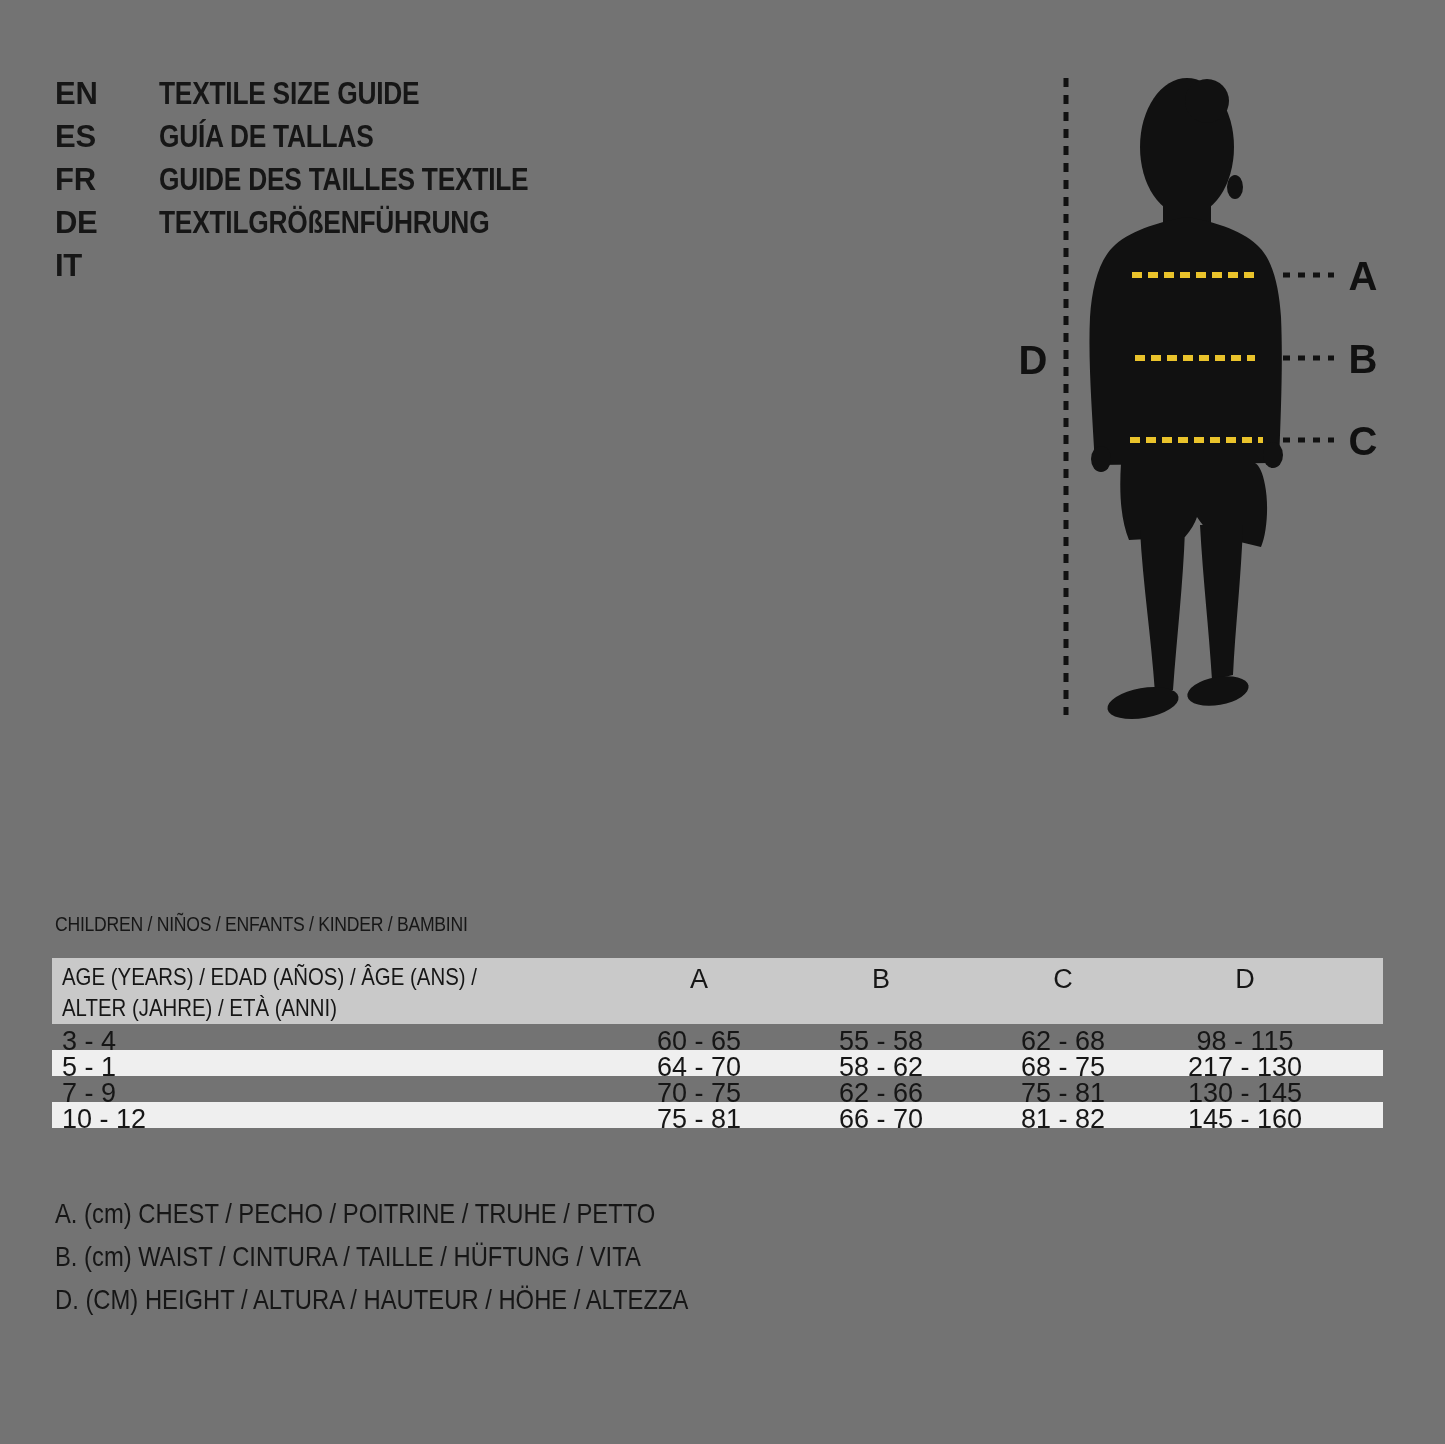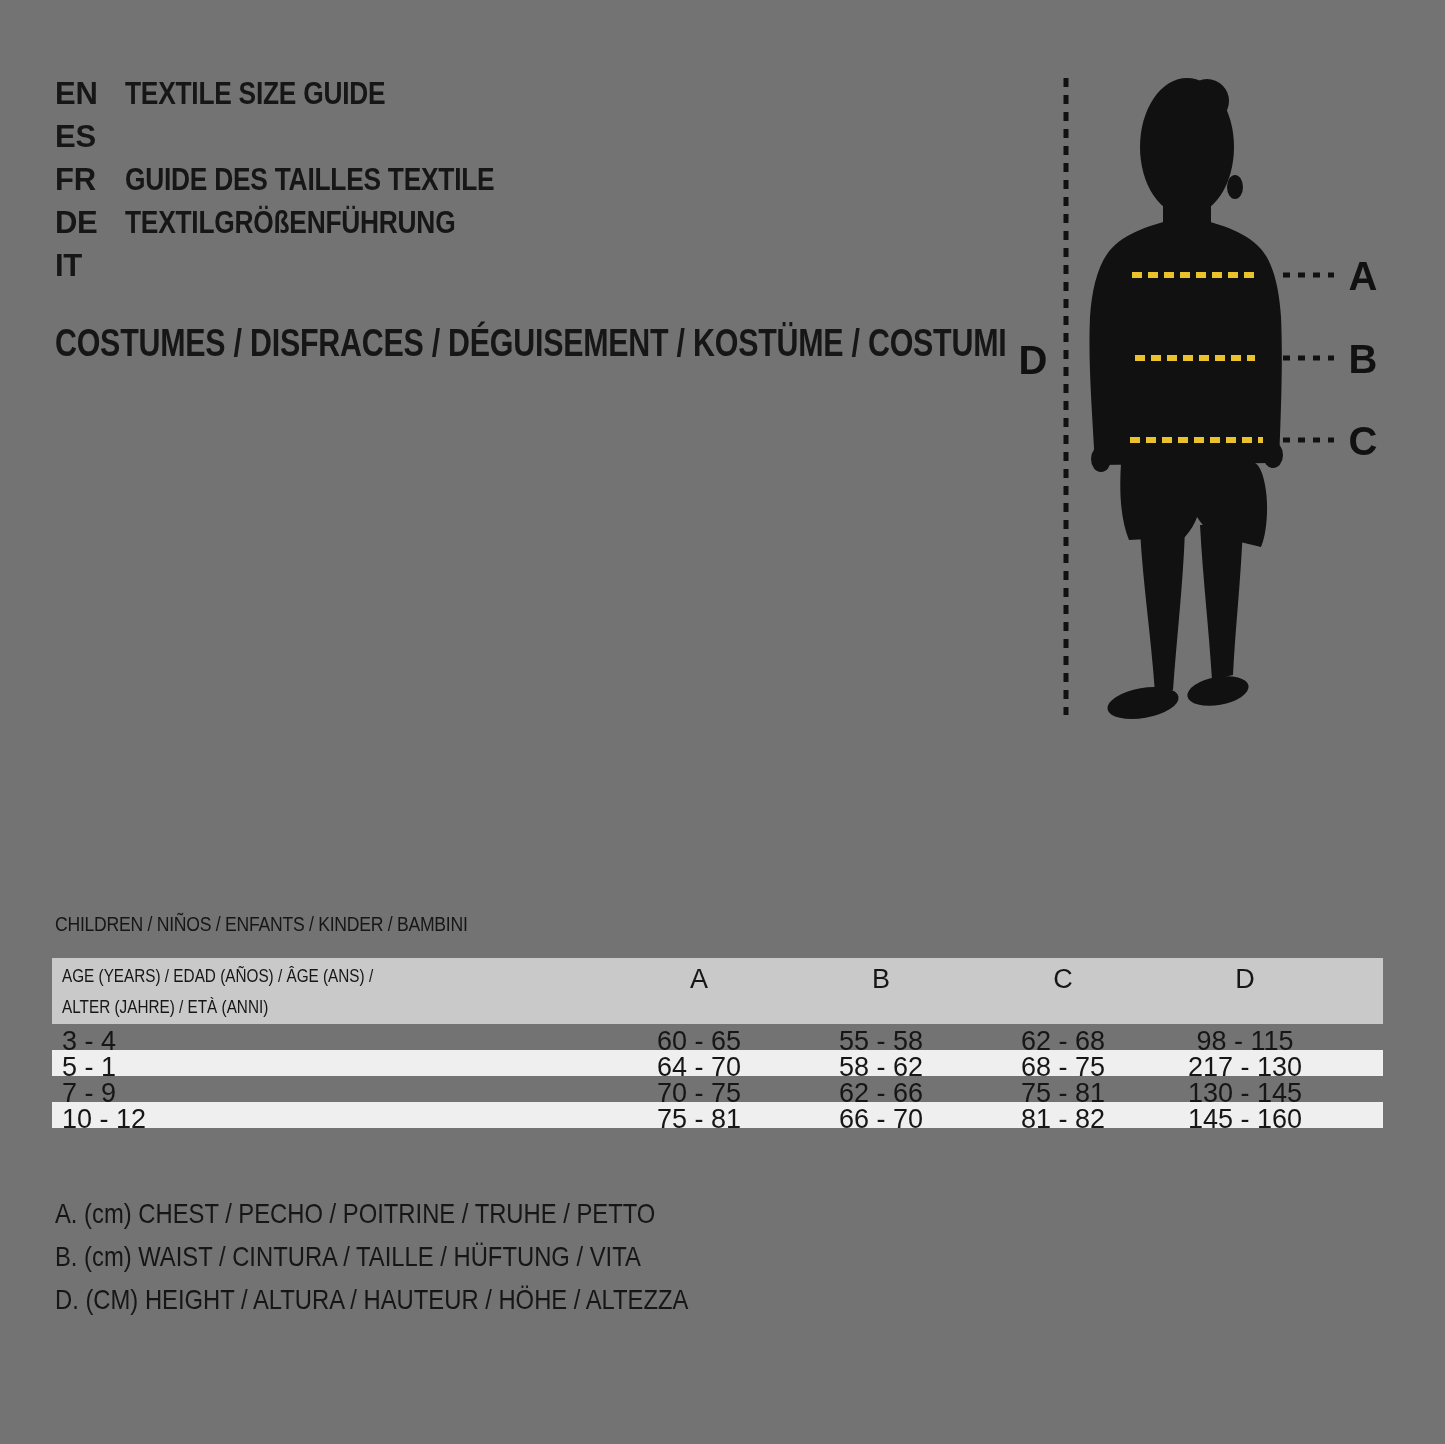--- a/index.html
+++ b/index.html
@@ -10,36 +10,36 @@
   
   .cx80,.cx85,.cx88 { display:inline-block; transform-origin:0 50%; white-space:nowrap; }
   .cx80 { transform:scaleX(0.80); }
   .cx85 { transform:scaleX(0.85); }
   .cx88 { transform:scaleX(0.88); }
 
   
   .lang-list { position:absolute; left:55px; top:72px; }
   .lang-row { display:flex; height:43px; align-items:center; font-size:31px; font-weight:700; letter-spacing:-0.3px; }
   .lang-code { width:70px; flex:0 0 70px; }
-  .lang-title { white-space:nowrap; }
+  .lang-title { white-space:nowrap;margin-left:34px; }
 
   
   .costumes-heading { position:absolute; left:55px; top:322px; font-size:38px; font-weight:700; letter-spacing:-0.3px; white-space:nowrap; }
 
   
   .diagram { position:absolute; left:1000px; top:60px; width:445px; height:670px; }
   .diagram text { font-family:"Liberation Sans","DejaVu Sans",sans-serif; font-weight:700; }
 
   
   .children-heading { position:absolute; left:55px; top:913px; font-size:20px; font-weight:400; letter-spacing:-0.3px; white-space:nowrap; }
 
   
   .size-table { position:absolute; left:52px; top:958px; width:1331px; }
   .thead { position:relative; height:66px; background:#c9c9c9; }
-  .age-head { position:absolute; left:10px; top:3px; font-size:18px; line-height:31px; }
+  .age-head { position:absolute; left:10px; top:3px; font-size:24px; line-height:31px; }
   .age-head span { display:block; }
   .colcell { position:absolute; width:182px; text-align:center; font-size:27px; }
   .c0 { left:556px; } .c1 { left:738px; } .c2 { left:920px; } .c3 { left:1102px; }
   .thead .colcell { top:6px; }
   .trow { position:relative; height:26px; font-size:27px; line-height:34px; }
   .trow.alt { background:#efefef; }
   .trow .agecell { position:absolute; left:10px; }
   .trow .colcell { top:0; line-height:34px; }
 
   
@@ -51,37 +51,35 @@
 
 <div class="page">
 
   <div class="lang-list">
     <div class="lang-row">
       <span class="lang-code">EN</span>
       <span class="lang-title"><span class="cx85">TEXTILE SIZE GUIDE</span></span>
     </div>
     <div class="lang-row">
       <span class="lang-code">ES</span>
+      <span class="lang-title"><span class="cx85">GUÍA DE TALLAS</span></span>
     </div>
     <div class="lang-row">
       <span class="lang-code">FR</span>
       <span class="lang-title"><span class="cx85">GUIDE DES TAILLES TEXTILE</span></span>
     </div>
     <div class="lang-row">
       <span class="lang-code">DE</span>
       <span class="lang-title"><span class="cx85">TEXTILGRÖßENFÜHRUNG</span></span>
     </div>
     <div class="lang-row">
       <span class="lang-code">IT</span>
     </div>
   </div>
 
-  <div class="costumes-heading">
-    <span class="cx80">COSTUMES / DISFRACES / DÉGUISEMENT / KOSTÜME / COSTUMI</span>
-  </div>
 
   <svg class="diagram" viewBox="0 0 445 670" xmlns="http://www.w3.org/2000/svg">
 
     <line x1="66" y1="18" x2="66" y2="655" stroke="#111111" stroke-width="5" stroke-dasharray="9 8"></line>
 
     <text x="33" y="314" font-size="40" text-anchor="middle" fill="#111111">D</text>
 
     <g transform="translate(85,15)" fill="#111111">
       <ellipse cx="102" cy="72" rx="47" ry="69"></ellipse>
       <circle cx="122" cy="26" r="22"></circle>

